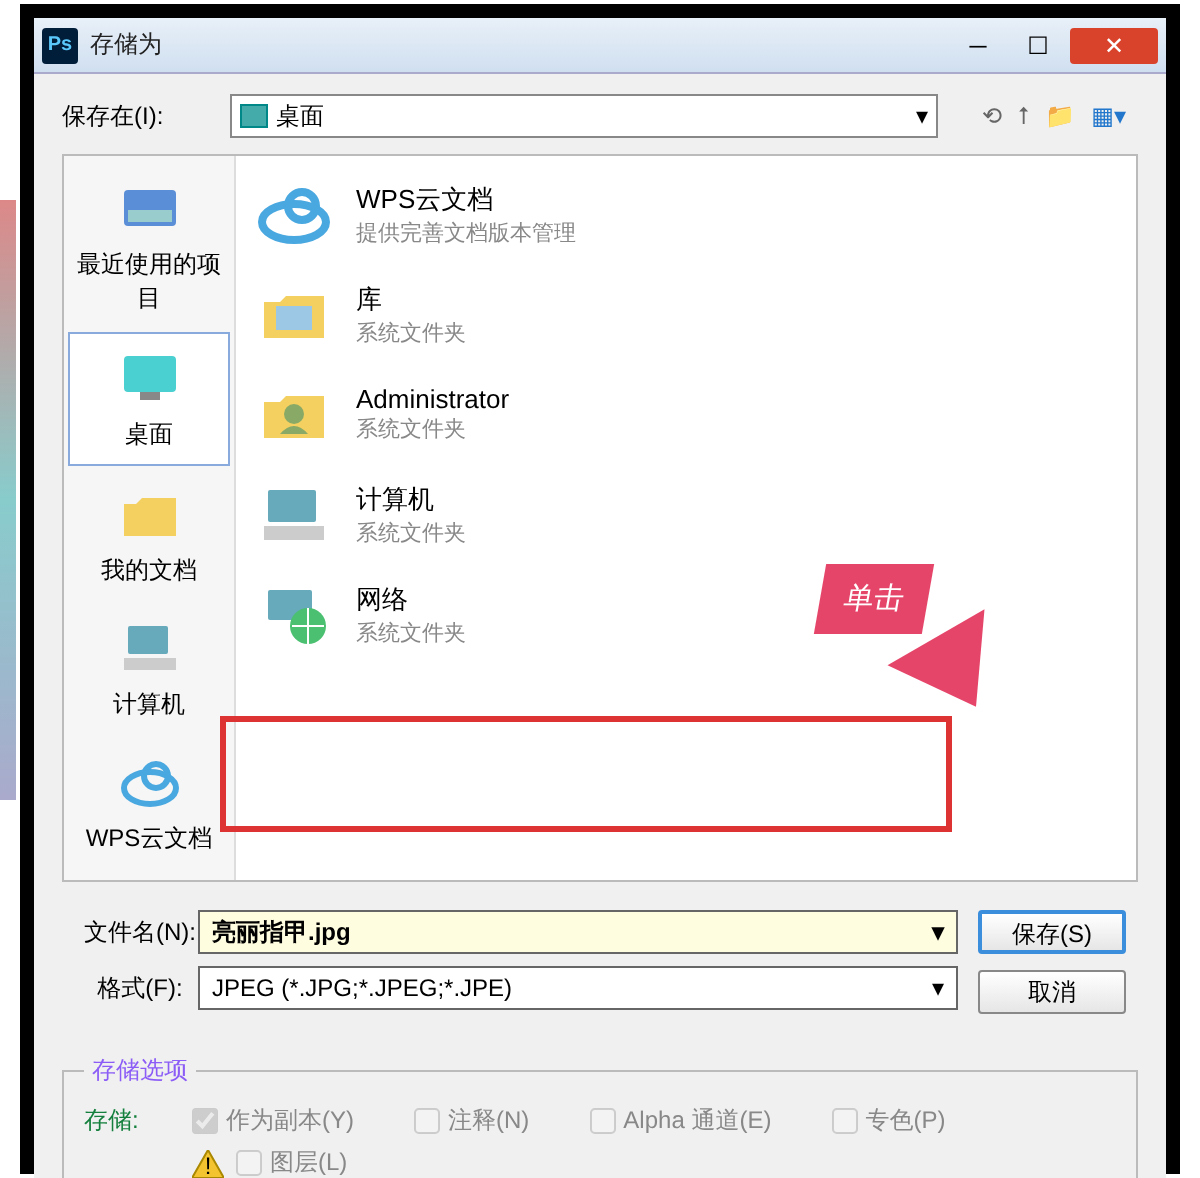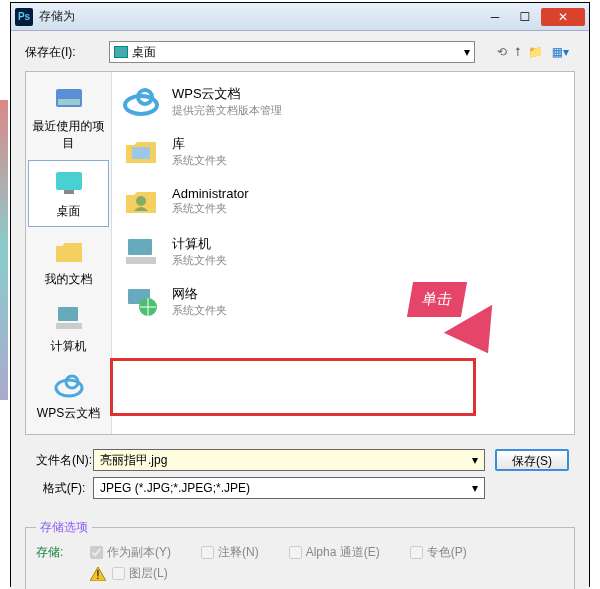--- a/index.html
+++ b/index.html
@@ -1,17 +1,17 @@
 <!DOCTYPE html>
 <html><head>
 <meta charset="utf-8">
 <style>
 * { box-sizing: border-box; margin: 0; padding: 0; font-family: "Microsoft YaHei", "SimSun", sans-serif; font-size: 12px; }
 body { background: #fff; width: 600px; height: 589px; overflow: hidden; position: relative; }
-.window { width: 580px; height: 585px; margin: 2px auto; border: 1px solid #000000; background: #f0f0f0; position: relative; }
+.window { width: 580px; height: 585px; margin: 2px auto; border: 7px solid #000000; background: #f0f0f0; position: relative; }
 .titlebar { height: 28px; background: linear-gradient(#e8f0f8, #d0dff0); display: flex; align-items: center; padding: 0 4px; border-bottom: 1px solid #aac; }
 .titlebar .ps-icon { width: 18px; height: 18px; background: #001d3a; color: #5ac8fa; display: flex; align-items: center; justify-content: center; font-size: 10px; font-weight: bold; border-radius: 2px; margin-right: 6px; }
 .titlebar .title { flex: 1; color: #222; }
 .win-btns { display: flex; }
 .win-btns div { width: 28px; height: 18px; margin-left: 2px; display: flex; align-items: center; justify-content: center; border-radius: 2px; }
 .close-btn { background: #d9432c; color: #fff; width: 44px !important; }
 .body { padding: 10px 14px; background: #f0f0f0; }
 .save-in-row { display: flex; align-items: center; margin-bottom: 8px; gap: 16px; }
 .save-in-row .lbl { width: 68px; }
 .save-in-combo { flex: 1; height: 22px; border: 1px solid #888; background: #fff; display: flex; align-items: center; padding: 0 4px; position: relative; }
@@ -29,21 +29,21 @@
 .file-item .ficon { width: 42px; height: 38px; display: flex; align-items: center; justify-content: center; }
 .file-item .ftxt .t1 { font-size: 13px; }
 .file-item .ftxt .t2 { font-size: 11px; color: #888; }
 .red-box { position: absolute; border: 3px solid #d33; left: 110px; top: 358px; width: 366px; height: 58px; pointer-events: none; z-index: 5; }
 .callout { position: absolute; left: 380px; top: 282px; width: 140px; height: 78px; z-index: 4; }
 .callout .flag { background: #e6456a; color: #fff; padding: 8px 12px; font-size: 15px; transform: skew(-10deg); display: inline-block; position: absolute; left: 30px; top: 0; }
 .callout .arrow-shape { width: 0; height: 0; border-left: 28px solid transparent; border-right: 28px solid transparent; border-top: 40px solid #e6456a; position: absolute; top: 34px; left: 70px; transform: rotate(-30deg); }
 .file-row { display: flex; align-items: center; margin-top: 6px; }
 .file-row .lbl { width: 68px; padding-left: 10px; text-align: center; }
 .file-row .combo { flex: 1; height: 22px; border: 1px solid #666; background: #fff; display: flex; align-items: center; padding: 0 6px; }
-.file-row .combo.highlight { background: #fffde0; }
+.file-row .combo.highlight { background: #fffde0; font-weight: bold; }
 .file-row .arrow { margin-left: auto; }
 .btns-col { width: 80px; margin-left: 10px; }
 .dlg-btn { width: 74px; height: 22px; border: 1px solid #888; background: linear-gradient(#fff, #e6e6e6); text-align: center; line-height: 20px; cursor: pointer; border-radius: 2px; }
 .dlg-btn.primary { border: 2px solid #3a8edb; }
 .options-group { margin-top: 20px; }
 .options-group fieldset { border: 1px solid #bbb; padding: 8px 10px 10px; position: relative; }
 .options-group legend { padding: 0 4px; color: #8b5cf6; }
 .opt-row { display: flex; margin-bottom: 6px; }
 .opt-row .olbl { width: 54px; color: #15803d; }
 .opt-row .chks { flex: 1; display: flex; flex-wrap: wrap; gap: 4px 30px; }
@@ -212,20 +212,21 @@
           <div class="file-row">
             <span class="lbl">格式(F):</span>
             <div class="combo">
               <span>JPEG (*.JPG;*.JPEG;*.JPE)</span>
               <span class="arrow drop-arrow"></span>
             </div>
           </div>
         </div>
         <div class="btns-col">
           <div class="dlg-btn primary" style="margin-top:6px;">保存(S)</div>
+          <div class="dlg-btn" style="margin-top:8px;">取消</div>
         </div>
       </div>
     </div>
 
     <div class="options-group">
       <fieldset>
         <legend>存储选项</legend>
         <div class="opt-row">
           <span class="olbl">存储:</span>
           <div class="chks">

